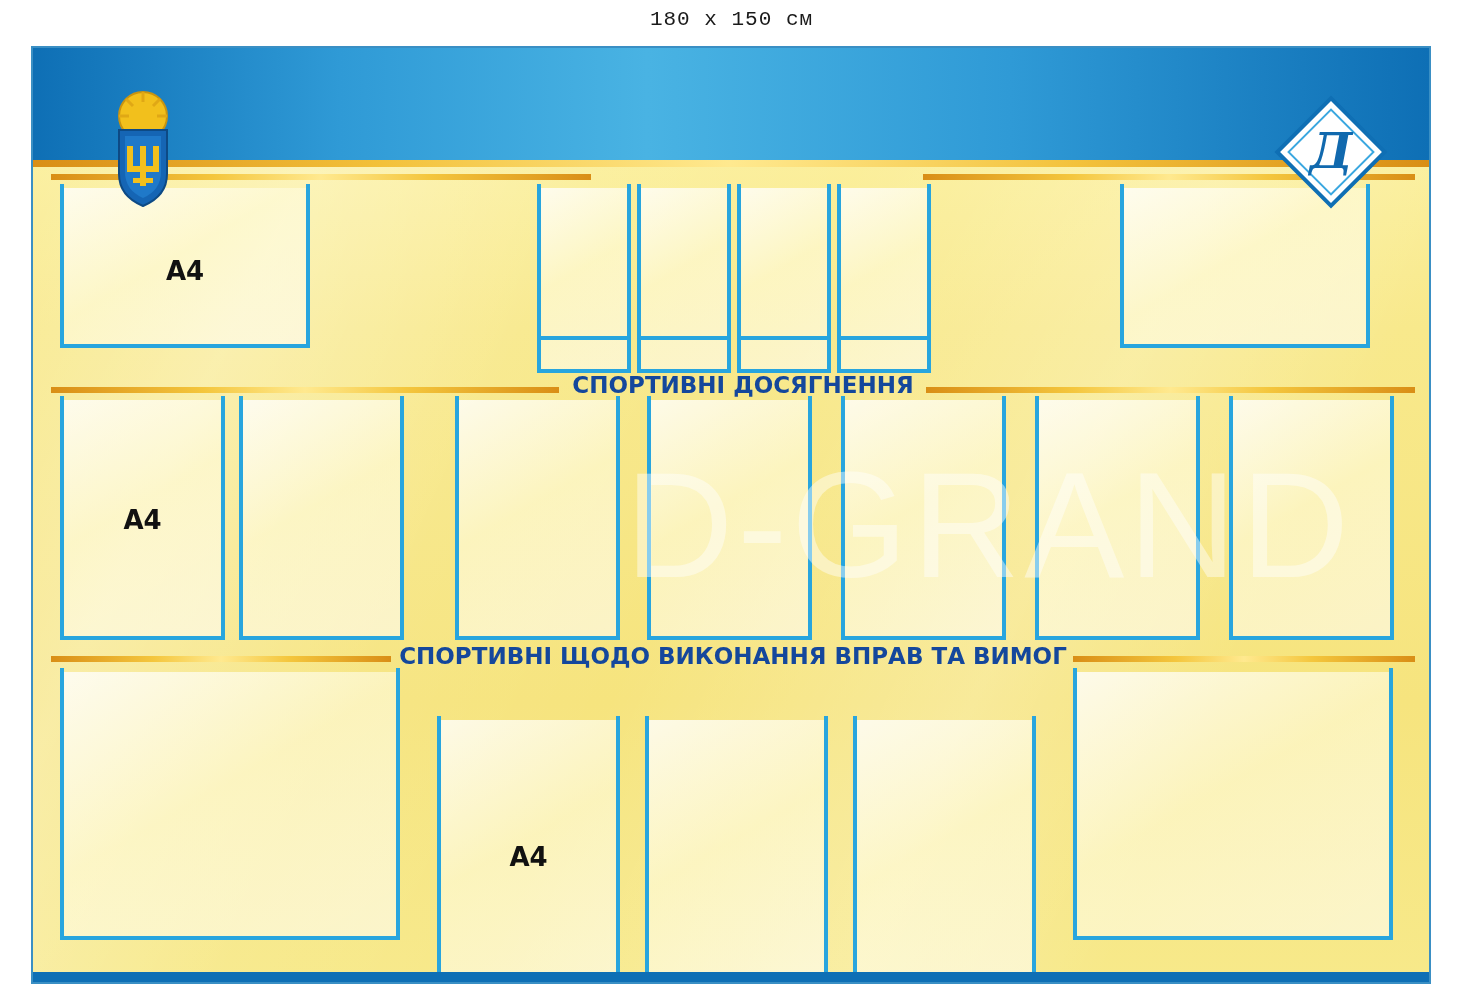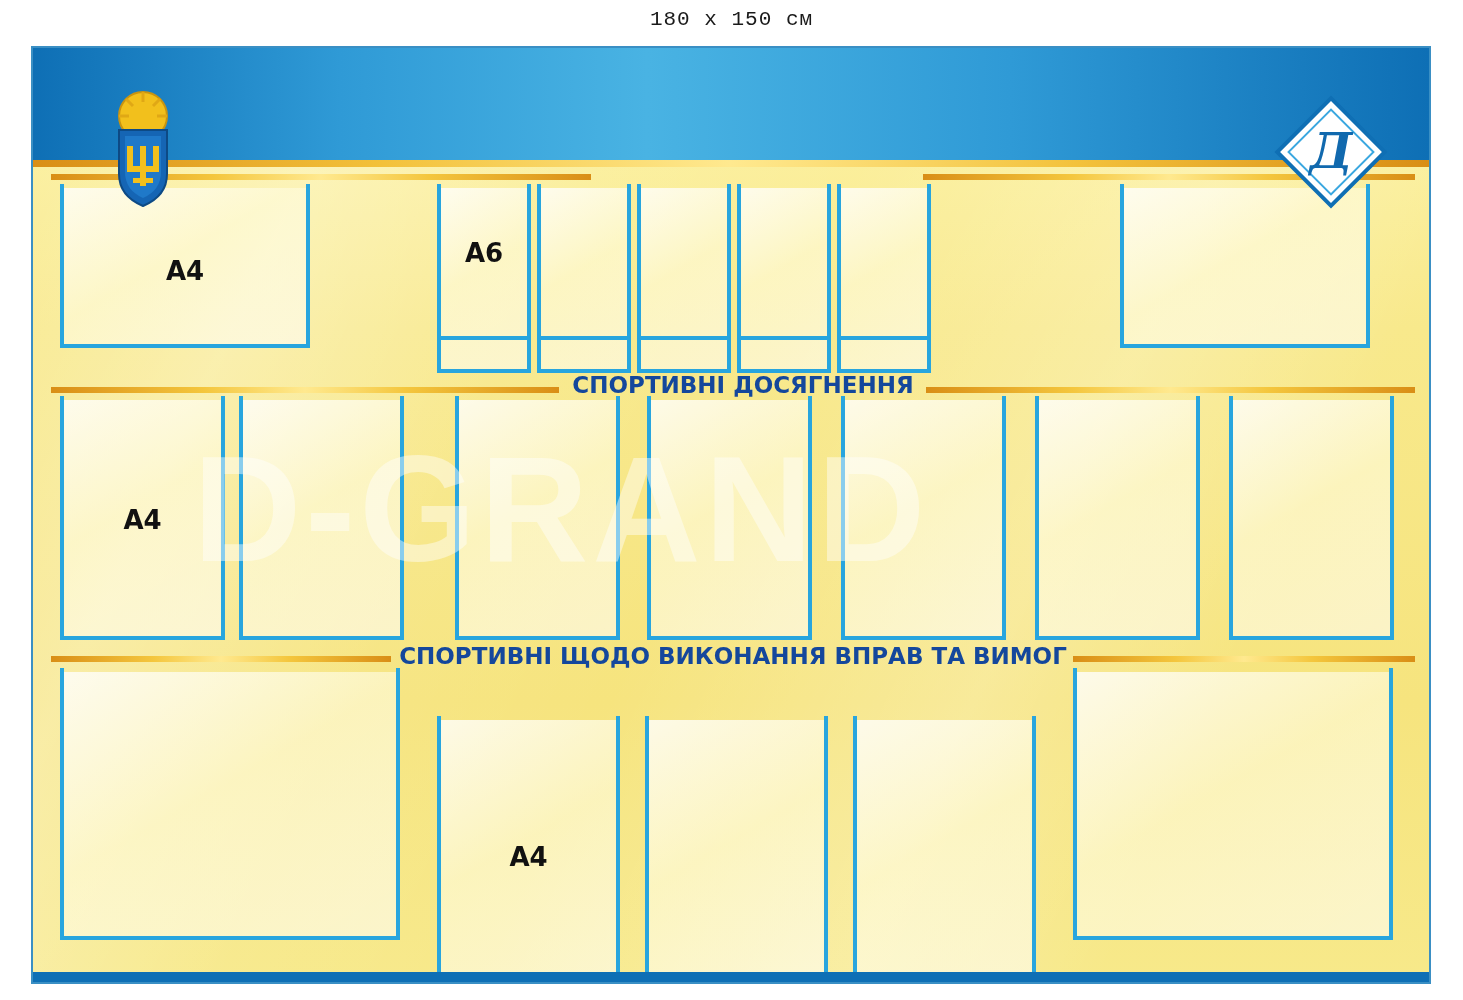--- a/index.html
+++ b/index.html
@@ -50,25 +50,25 @@
 
   .board-inner {
     position: absolute;
     inset: 0;
     background: linear-gradient(180deg, #fdf3a6 0%, #f8e98c 30%, #f6e47e 70%, #f7e98a 100%);
   }
 
   .watermark {
     position: absolute;
     left: 160px;
-    top: 375px;
+    top: 391px;
     width: 1160px;
-    text-align: left;
+    text-align: right;
     font-family: "Liberation Sans", sans-serif;
-    font-weight: bold;
+    font-weight: normal;
     font-size: 150px;
     letter-spacing: 4px;
     color: rgba(255,255,255,0.45);
     pointer-events: none;
     user-select: none;
     z-index: 6;
   }
 
   
   .header {
@@ -240,26 +240,20 @@
 
   <div class="section-rule" style="left:18px; top:126px; width:540px;"></div>
   <div class="section-rule" style="left:890px; top:126px; width:492px;"></div>
 
   <div class="pocket" style="left:27px; top:140px; width:250px; height:160px;">
     <div class="tab-l" style="height:40px;"></div>
     <div class="tab-r" style="height:40px;"></div>
     <div class="pocket-label" style="top:68px;">A4</div>
   </div>
 
-  <div class="pocket" style="left:404px; top:140px; width:94px; height:185px;">
-    <div class="tab-l" style="height:32px;"></div>
-    <div class="tab-r" style="height:32px;"></div>
-    <div class="pocket-label" style="top:50px;">A6</div>
-    <div class="pocket-midline" style="top:148px;"></div>
-  </div>
 
   <div class="pocket" style="left:504px; top:140px; width:94px; height:185px;">
     <div class="tab-l" style="height:32px;"></div>
     <div class="tab-r" style="height:32px;"></div>
     <div class="pocket-label" style="top:50px;"></div>
     <div class="pocket-midline" style="top:148px;"></div>
   </div>
 
   <div class="pocket" style="left:604px; top:140px; width:94px; height:185px;">
     <div class="tab-l" style="height:32px;"></div>

